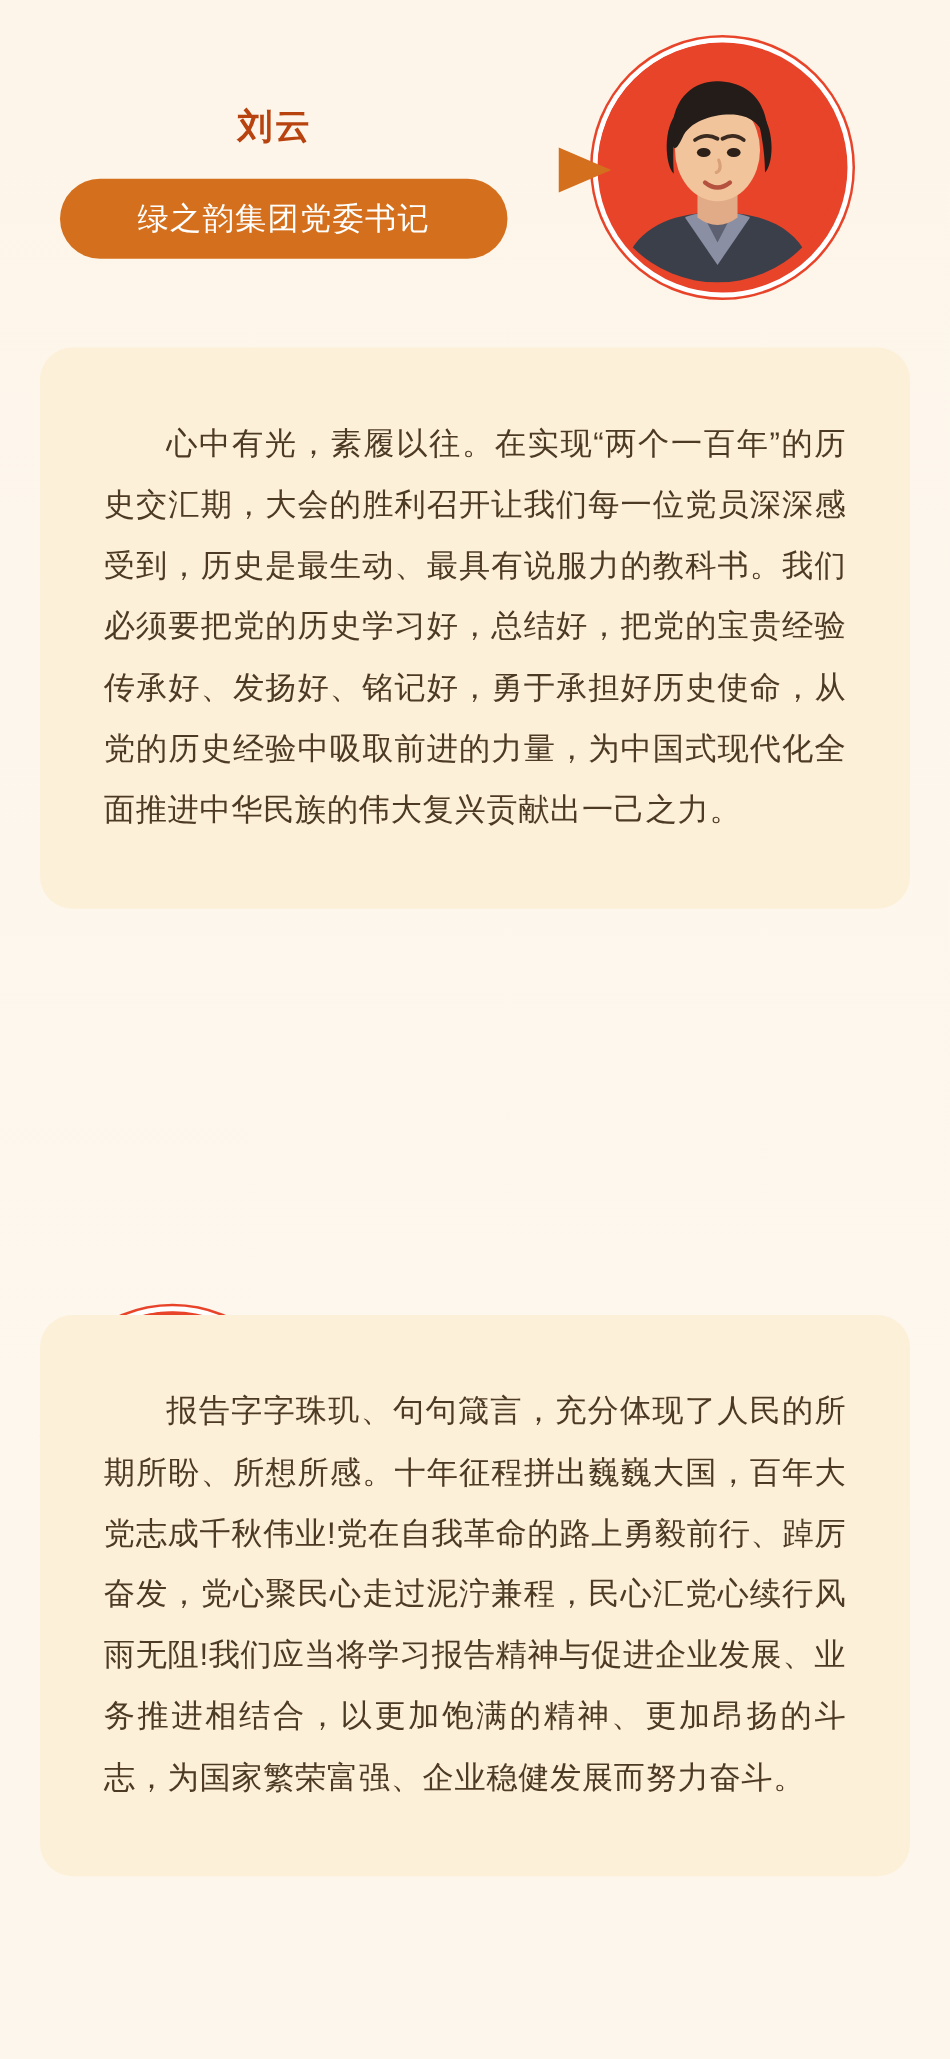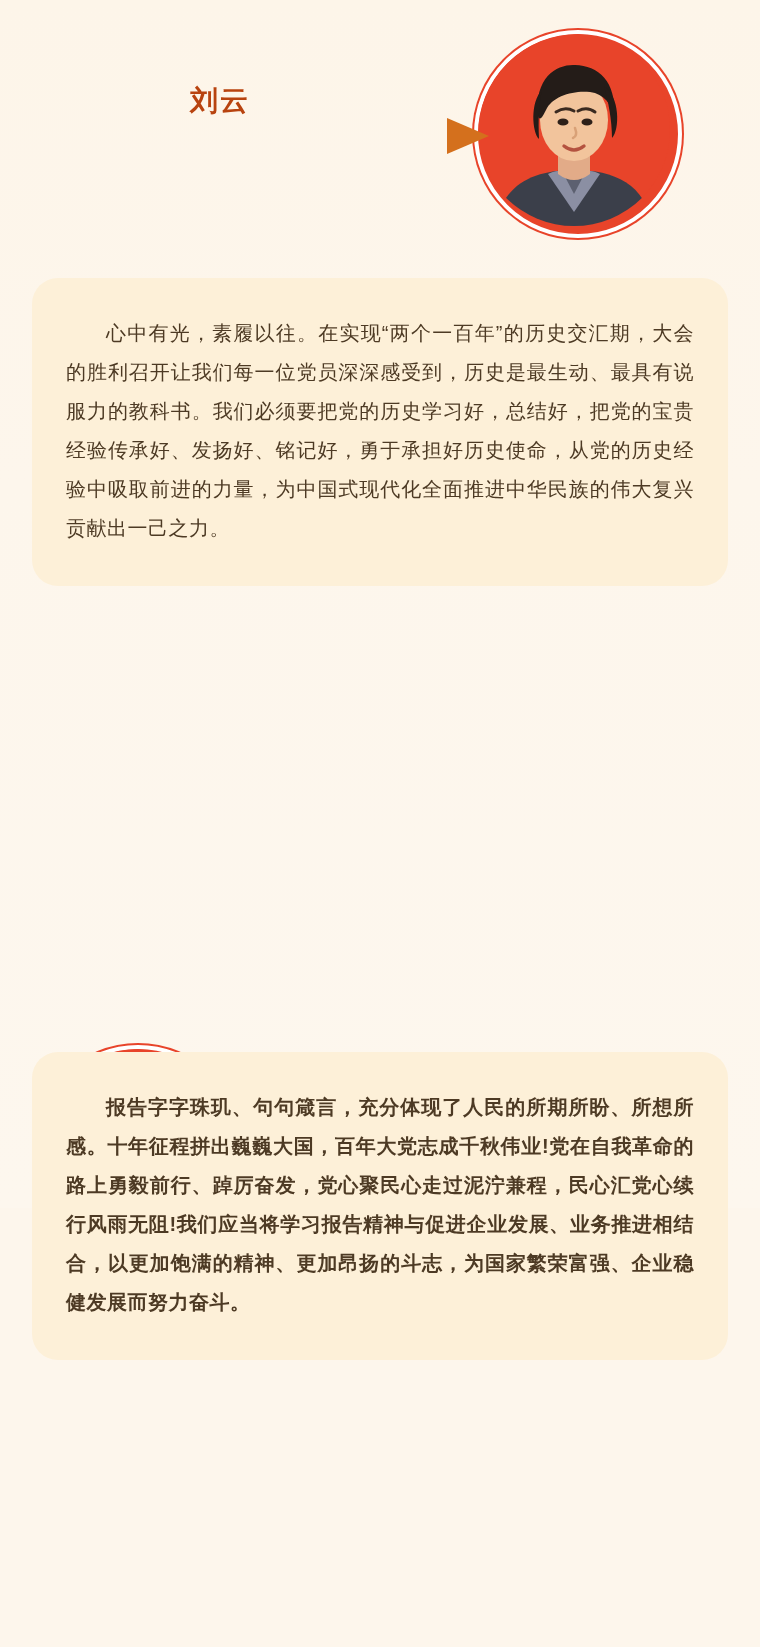--- a/index.html
+++ b/index.html
@@ -79,22 +79,22 @@
 
   
   .card {
     position: absolute;
     background: #fdf0d8;
     border-radius: 26px;
     box-sizing: border-box;
     padding: 36px 34px 38px 34px;
   }
   .card p {
-    margin: 0;
-    font-size: 20px;
+    margin: 17px;
+    font-size: 25px;
     line-height: 1.95;
     color: #4d3a24;
     text-align: justify;
     text-align-last: left;
     text-indent: 2em;
     letter-spacing: 0.5px;
   }
 </style>
 </head>
 <body>
@@ -137,20 +137,21 @@
             <path d="M86 112 q10 8 20 0" stroke="#b4523f" stroke-width="3.4" fill="none" stroke-linecap="round"></path>
           </g>
         </svg>
       </div>
     </div>
 
     <div class="tail" style="left:447px; top:118px; border-top:18px solid transparent; border-bottom:18px solid transparent; border-left:42px solid #d4701d;"></div>
 
     <div class="name" style="left:190px; top:82px;">刘云</div>
 
+    <div class="title-pill" style="left:48px; top:143px; width:358px;">绿之韵集团党委书记</div>
   </div>
 
   <div class="card" style="left:32px; top:278px; width:696px;">
     <p>心中有光，素履以往。在实现“两个一百年”的历史交汇期，大会的胜利召开让我们每一位党员深深感受到，历史是最生动、最具有说服力的教科书。我们必须要把党的历史学习好，总结好，把党的宝贵经验传承好、发扬好、铭记好，勇于承担好历史使命，从党的历史经验中吸取前进的力量，为中国式现代化全面推进中华民族的伟大复兴贡献出一己之力。</p>
   </div>
 
   <div class="person">
 
     <div class="avatar" style="left:34px; top:805px;">
       <div class="photo">
@@ -187,17 +188,17 @@
       </div>
     </div>
 
     <div class="tail" style="left:229px; top:887px; border-top:18px solid transparent; border-bottom:18px solid transparent; border-right:42px solid #d4701d;"></div>
 
     <div class="name" style="left:420px; top:832px;">许达仲</div>
 
     <div class="title-pill" style="left:264px; top:896px; width:438px;">绿之韵集团党委副书记、纪委书记</div>
   </div>
 
-  <div class="card" style="left:32px; top:1052px; width:696px;font-weight:bold;">
+  <div class="card" style="left:32px; top:1052px; width:696px;">
     <p>报告字字珠玑、句句箴言，充分体现了人民的所期所盼、所想所感。十年征程拼出巍巍大国，百年大党志成千秋伟业!党在自我革命的路上勇毅前行、踔厉奋发，党心聚民心走过泥泞兼程，民心汇党心续行风雨无阻!我们应当将学习报告精神与促进企业发展、业务推进相结合，以更加饱满的精神、更加昂扬的斗志，为国家繁荣富强、企业稳健发展而努力奋斗。</p>
   </div>
 
 </div>
 
 </body></html>

